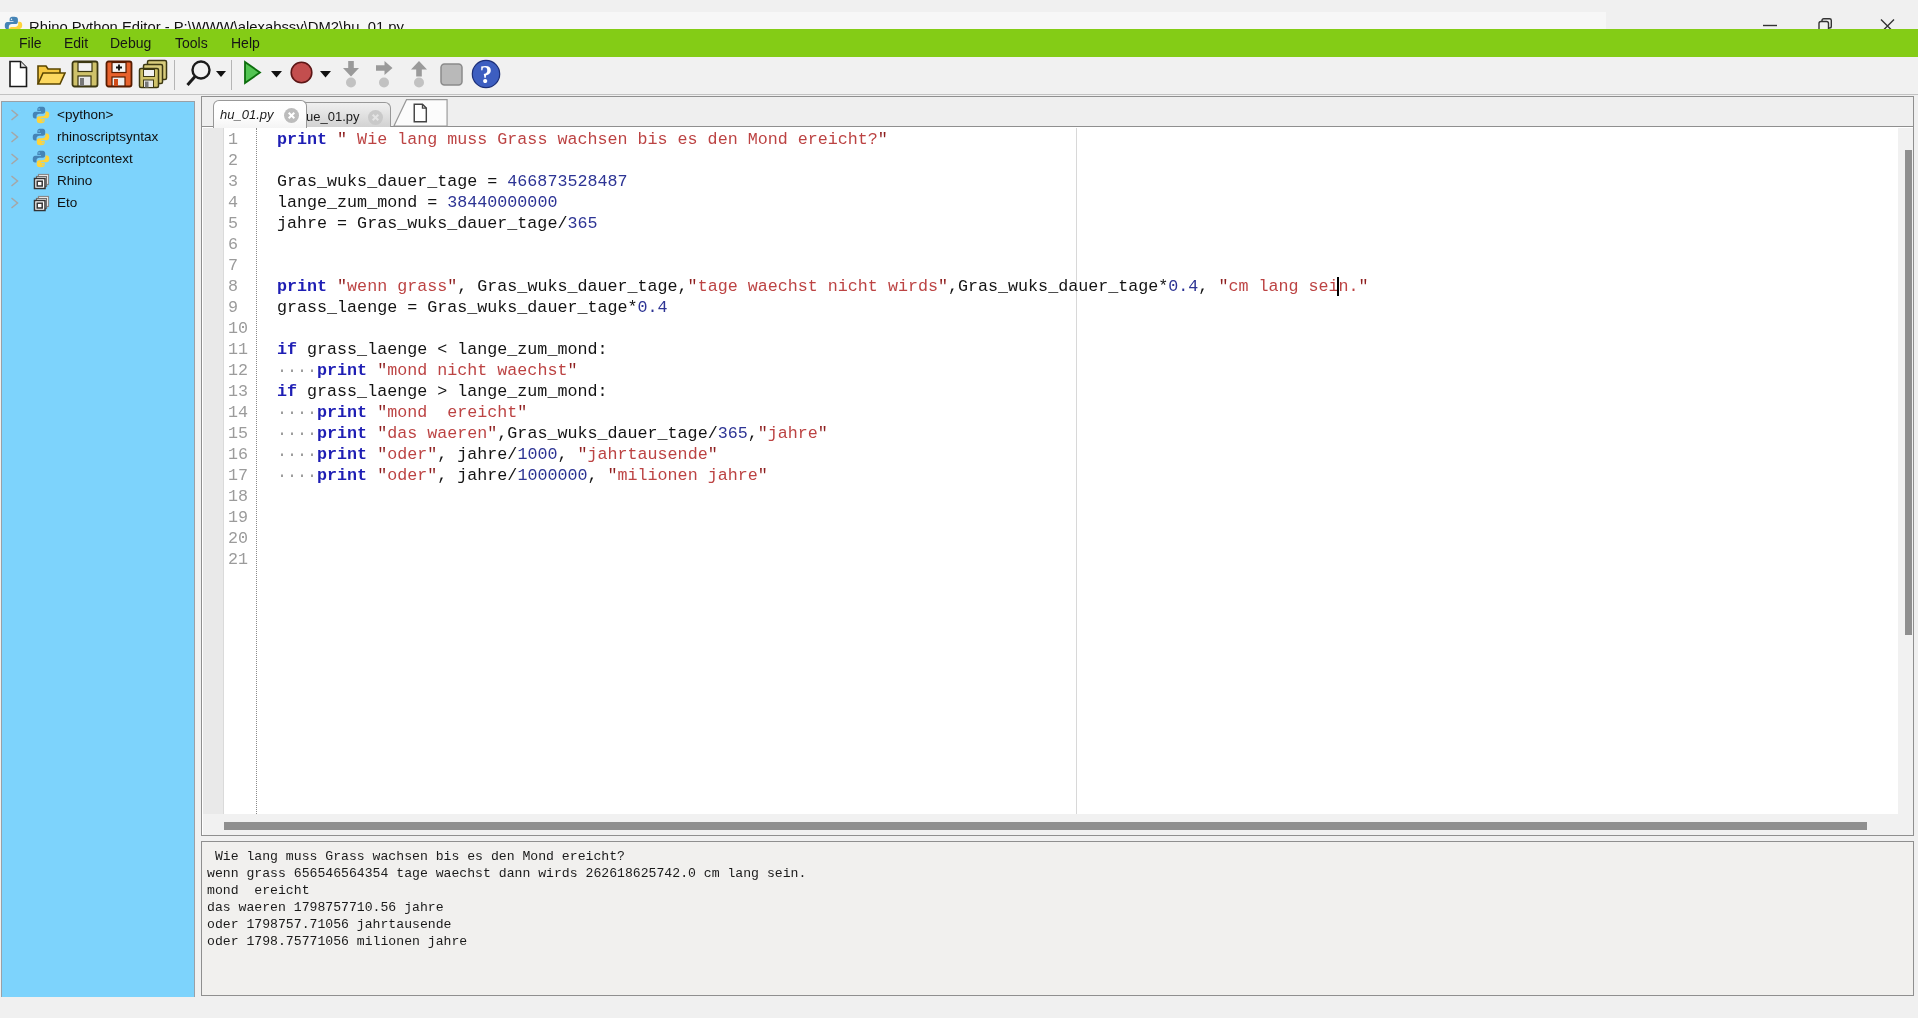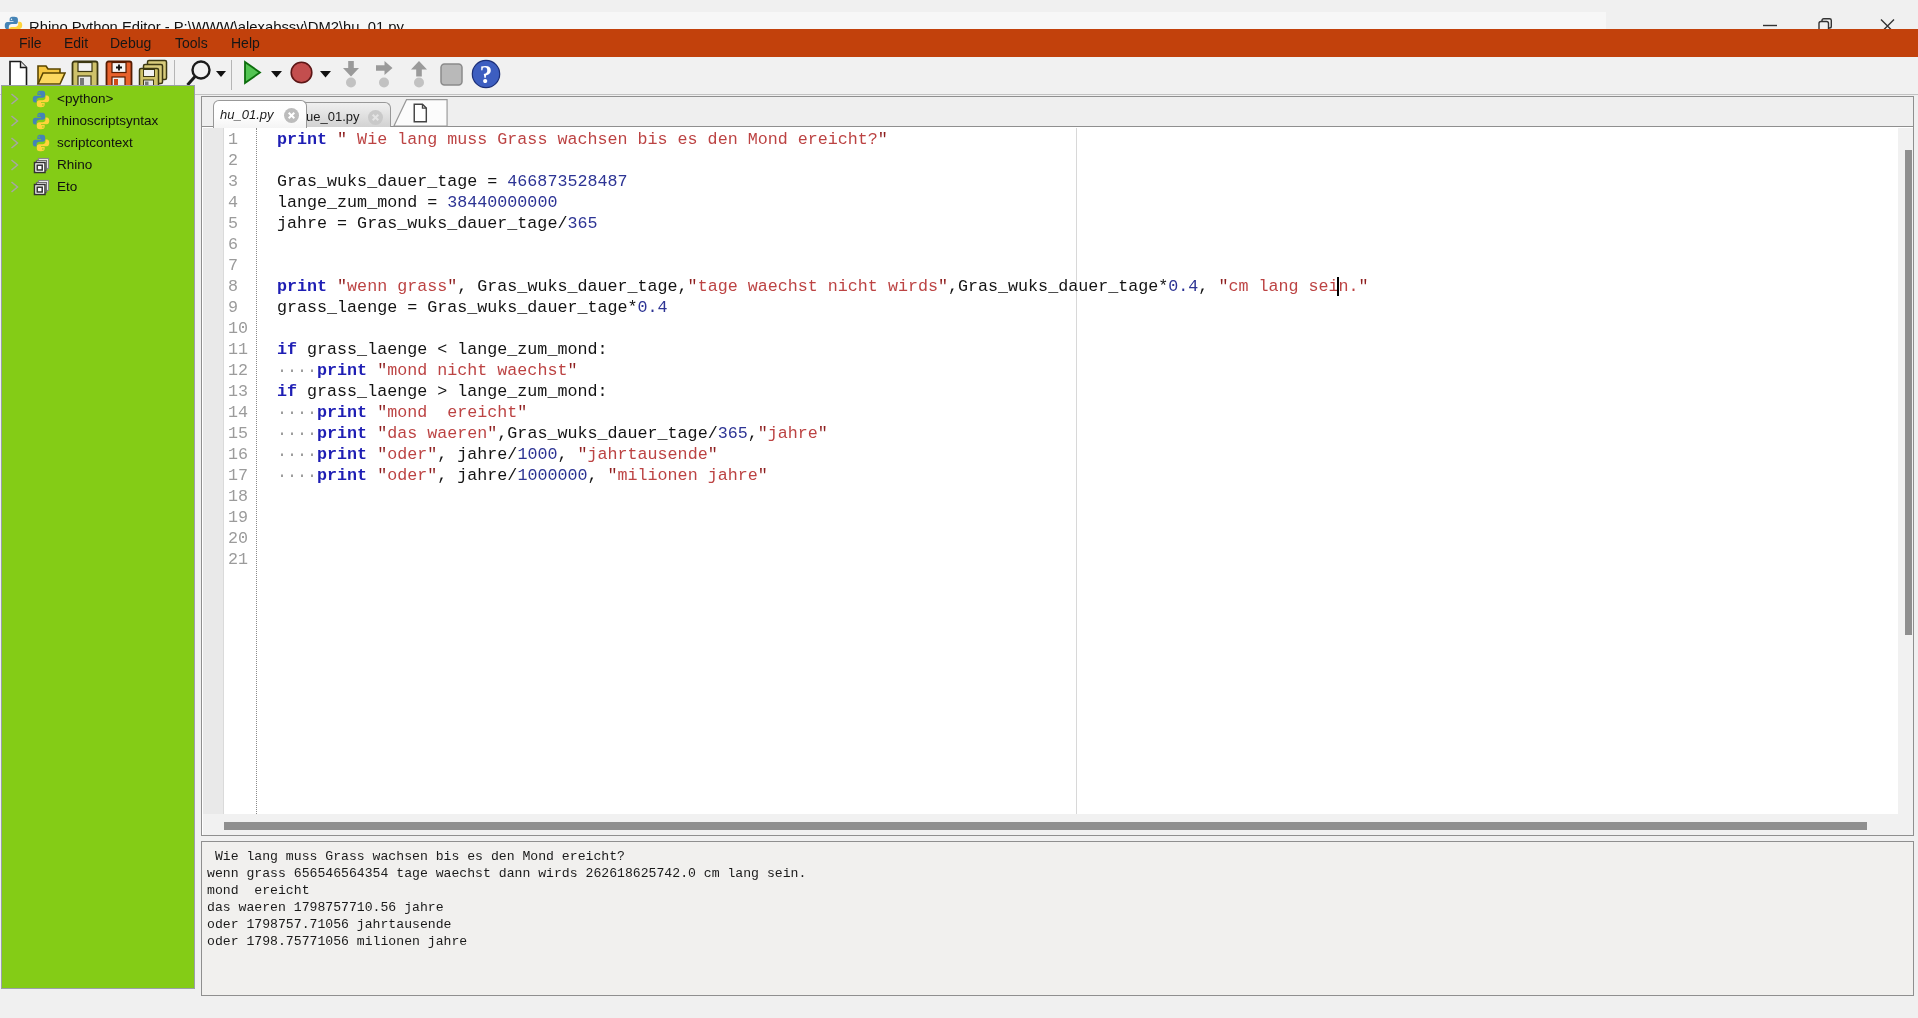--- a/index.html
+++ b/index.html
@@ -4,28 +4,28 @@
 <style>
 * { margin:0; padding:0; box-sizing:border-box; }
 html,body { width:1918px; height:1018px; overflow:hidden; }
 body { position:relative; background:#f0f0f0; font-family:"Liberation Sans", sans-serif; }
 .abs { position:absolute; }
 
 
 #titlebar { left:0; top:12px; width:1606px; height:29px; background:#f7f7f7; }
 #title-text { left:29px; top:7px; font-size:14.8px; color:#111; }
 
-#menubar { left:0; top:29px; width:1918px; height:28px; background:#c2410c; }
+#menubar { left:0; top:29px; width:1918px; height:28px; background:#84cc16; }
 .menuitem { position:absolute; top:6px; font-size:14px; color:#161616; }
 
 #toolbar { left:0; top:57px; width:1918px; height:38px; background:#f1f1f1; border-bottom:1px solid #c2c2c2; }
 .tsep { position:absolute; top:3px; width:1px; height:30px; background:#b5b5b5; }
 
 
-#tree { left:1px; top:85px; width:194px; height:904px; background:#84cc16; border:1px solid #9aa0a6; }
+#tree { left:1px; top:101px; width:194px; height:904px; background:#7dd3fc; border:1px solid #9aa0a6; }
 .trow { position:absolute; left:0; width:190px; height:22px; }
 .tlabel { position:absolute; left:55px; top:3px; font-size:13.5px; color:#101010; }
 .chev { position:absolute; left:8px; top:5px; }
 
 
 #editor { left:201px; top:96px; width:1713px; height:740px; background:#ffffff; border:1px solid #8f8f8f; }
 #tabstrip { position:absolute; left:0; top:0; width:1711px; height:30px; background:#efefef; border-bottom:1px solid #8f8f8f; }
 .tab { position:absolute; top:2px; height:28px; border:1px solid #989898; border-bottom:none; border-radius:6px 6px 0 0; }
 .tab .tname { position:absolute; left:6px; top:6px; font-size:13px; color:#1c1c1c; }
 .closebtn { position:absolute; top:7px; width:15px; height:15px; border-radius:50%; }

